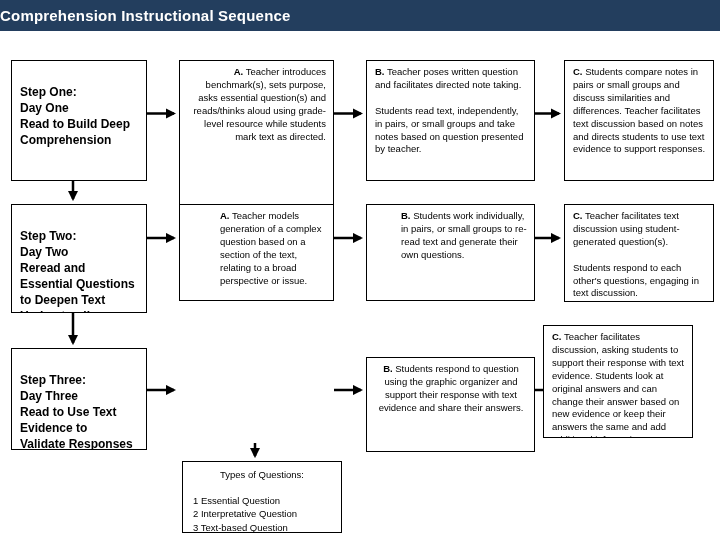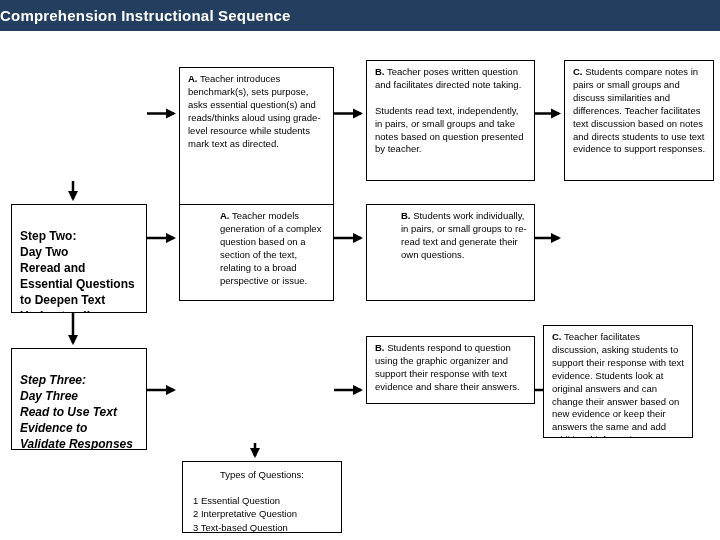--- a/index.html
+++ b/index.html
@@ -85,21 +85,27 @@
     <line x1="334" y1="238" x2="361" y2="238" stroke="#000" stroke-width="2.5" marker-end="url(#arrowhead)"></line>
     <line x1="535" y1="238" x2="559" y2="238" stroke="#000" stroke-width="2.5" marker-end="url(#arrowhead)"></line>
     <line x1="147" y1="390" x2="174" y2="390" stroke="#000" stroke-width="2.5" marker-end="url(#arrowhead)"></line>
     <line x1="334" y1="390" x2="361" y2="390" stroke="#000" stroke-width="2.5" marker-end="url(#arrowhead)"></line>
     <line x1="535" y1="390" x2="559" y2="390" stroke="#000" stroke-width="2.5" marker-end="url(#arrowhead)"></line>
     <line x1="73" y1="181" x2="73" y2="199" stroke="#000" stroke-width="2.5" marker-end="url(#arrowhead)"></line>
     <line x1="73" y1="313" x2="73" y2="343" stroke="#000" stroke-width="2.5" marker-end="url(#arrowhead)"></line>
     <line x1="255" y1="443" x2="255" y2="456" stroke="#000" stroke-width="2.5" marker-end="url(#arrowhead)"></line>
   </svg>
 
-  <div class="box body-box" style="left:179px; top:67px; width:155px; height:151px;">
+  <div class="box step-box" style="left:11px; top:60px; width:136px; height:121px;">
+    <div>Step One:
+Day One
+Read to Build Deep
+Comprehension</div>
+  </div>
+  <div class="box body-box" style="left:179px; top:60px; width:155px; height:151px;text-align:right;">
     <span class="lbl">A.</span> <span class="txt">Teacher introduces benchmark(s), sets purpose, asks essential question(s) and reads/thinks aloud using grade-level resource while students mark text as directed.</span>
   </div>
   <div class="box body-box" style="left:366px; top:60px; width:169px; height:121px;">
     <span class="lbl">B.</span> <span class="txt">Teacher poses written question and facilitates directed note taking.
 
 Students read text, independently, in pairs, or small groups and take notes based on question presented by teacher.</span>
   </div>
   <div class="box body-box" style="left:564px; top:60px; width:150px; height:121px;">
     <span class="lbl">C.</span> <span class="txt">Students compare notes in pairs or small groups and discuss similarities and differences. Teacher facilitates text discussion based on notes and directs students to use text evidence to support responses.</span>
   </div>
@@ -111,29 +117,34 @@
 Essential Questions
 to Deepen Text
 Understanding</div>
   </div>
   <div class="box body-box" style="left:179px; top:204px; width:155px; height:97px;padding-left:40px;">
     <span class="lbl">A.</span> <span class="txt">Teacher models generation of a complex question based on a section of the text, relating to a broad perspective or issue.</span>
   </div>
   <div class="box body-box" style="left:366px; top:204px; width:169px; height:97px;padding-left:34px;">
     <span class="lbl">B.</span> <span class="txt">Students work individually, in pairs, or small groups to re-read text and generate their own questions.</span>
   </div>
+  <div class="box body-box" style="left:564px; top:204px; width:150px; height:98px;">
+    <span class="lbl">C.</span> <span class="txt">Teacher facilitates text discussion using student-generated question(s).
 
-  <div class="box step-box" style="left:11px; top:348px; width:136px; height:102px;font-style:italic;">
+Students respond to each other's questions, engaging in text discussion.</span>
+  </div>
+
+  <div class="box step-box" style="left:11px; top:348px; width:136px; height:102px;">
     <div>Step Three:
 Day Three
 Read to Use Text
 Evidence to
 Validate Responses</div>
   </div>
-  <div class="box body-box" style="left:366px; top:336px; width:169px; height:68px;">
+  <div class="box body-box" style="left:366px; top:357px; width:169px; height:95px;text-align:center;">
     <span class="lbl">B.</span> <span class="txt">Students respond to question using the graphic organizer and support their response with text evidence and share their answers.</span>
   </div>
   <div class="box body-box" style="left:543px; top:325px; width:150px; height:113px;">
     <span class="lbl">C.</span> <span class="txt">Teacher facilitates discussion, asking students to support their response with text evidence. Students look at original answers and can change their answer based on new evidence or keep their answers the same and add additional information to support their answer.</span>
   </div>
 
   <div class="box types-box" style="left:182px; top:461px; width:160px; height:72px;">
     <div class="types-heading">Types of Questions:</div>
     <div class="types-items">1 Essential Question
 2 Interpretative Question

